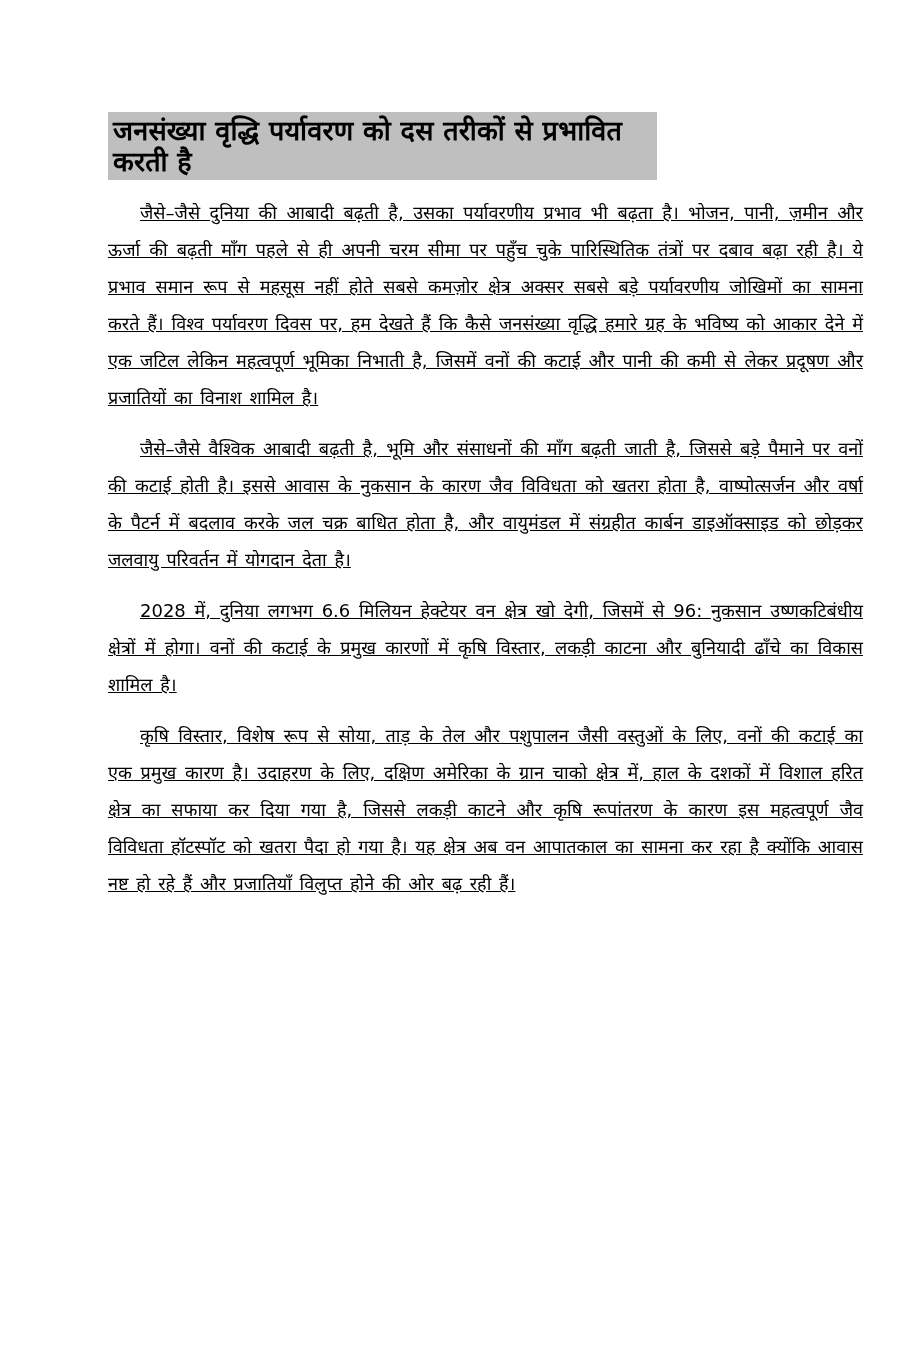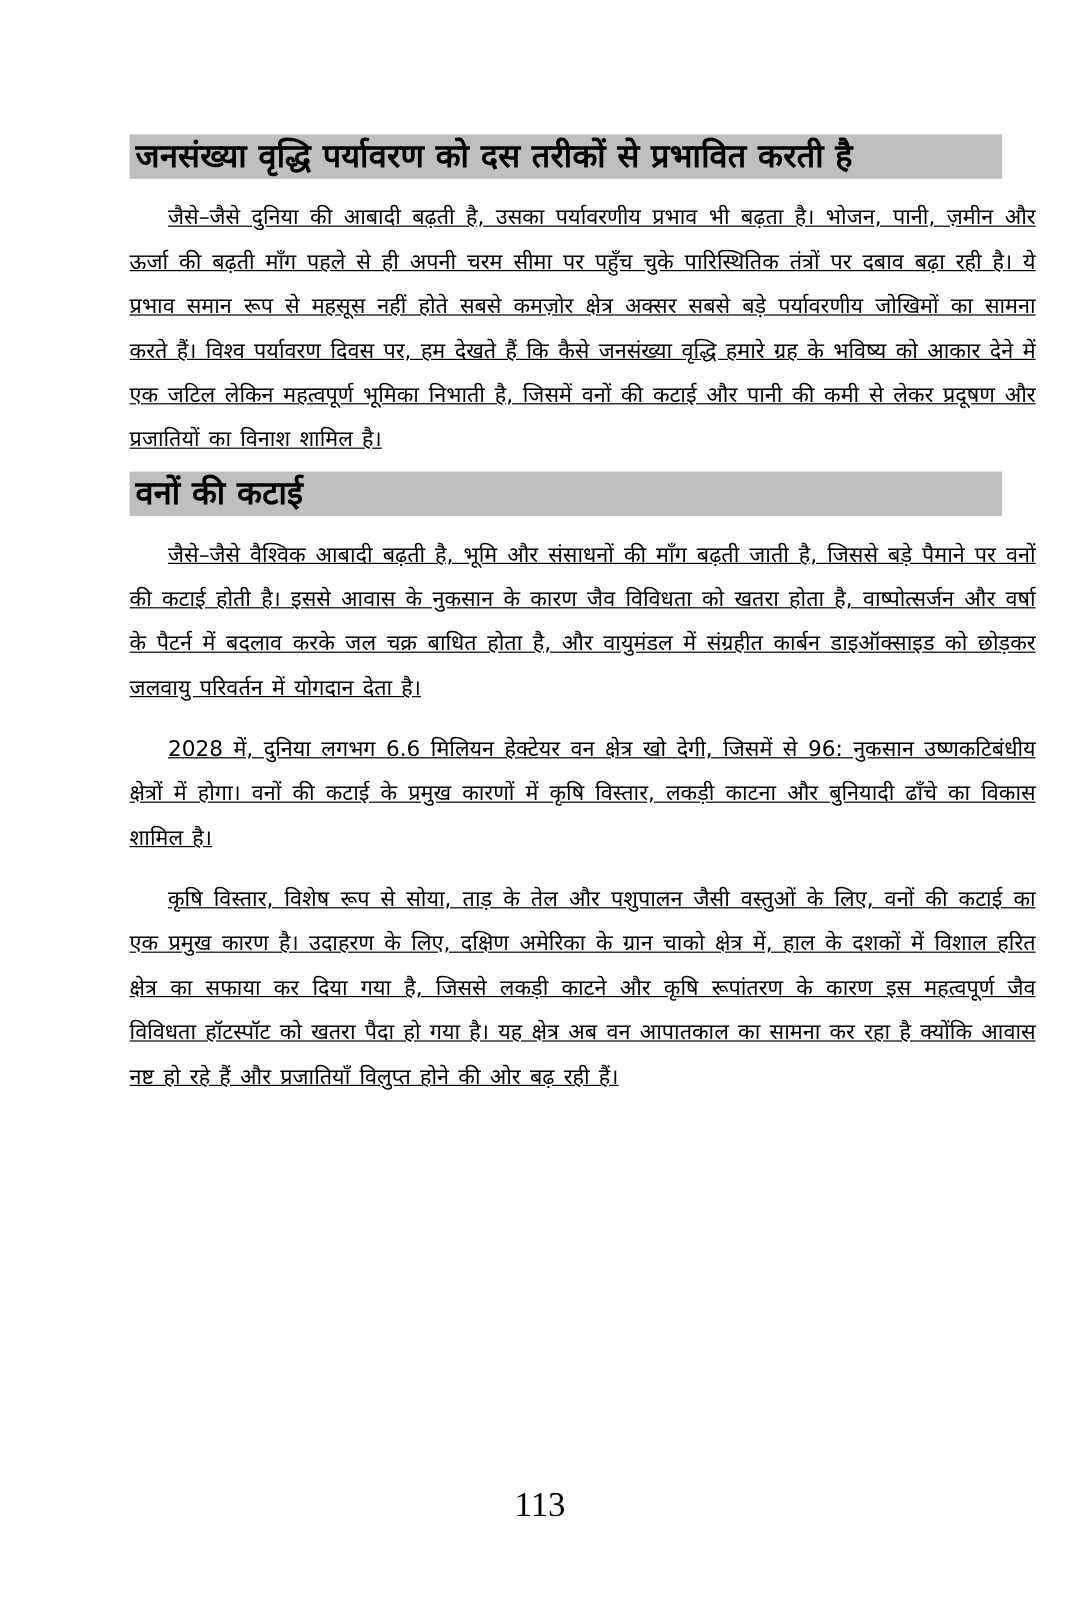--- a/index.html
+++ b/index.html
@@ -25,21 +25,21 @@
   }
 
   .content {
     position: absolute;
     left: 108px;
     top: 112px;
     width: 755px;
   }
 
   .section-heading {
-    width: 727px;
+    width: 549px;
     background: var(--heading-bg, #bfbfbf);
     font-size: 27px;
     font-weight: bold;
     line-height: 31px;
     padding: 3px 5px 3px 5px;
     letter-spacing: 0.2px;
     text-align: left;
   }
 
   .section-heading + .body-paragraph {
@@ -76,23 +76,19 @@
 </style>
 </head>
 <body>
 
 <div class="page">
 
   <div class="content">
 
   <h2 class="section-heading">जनसंख्या वृद्धि पर्यावरण को दस तरीकों से प्रभावित करती है</h2>
       <p class="body-paragraph">जैसे–जैसे दुनिया की आबादी बढ़ती है, उसका पर्यावरणीय प्रभाव भी बढ़ता है। भोजन, पानी, ज़मीन और ऊर्जा की बढ़ती माँग पहले से ही अपनी चरम सीमा पर पहुँच चुके पारिस्थितिक तंत्रों पर दबाव बढ़ा रही है। ये प्रभाव समान रूप से महसूस नहीं होते सबसे कमज़ोर क्षेत्र अक्सर सबसे बड़े पर्यावरणीय जोखिमों का सामना करते हैं। विश्व पर्यावरण दिवस पर, हम देखते हैं कि कैसे जनसंख्या वृद्धि हमारे ग्रह के भविष्य को आकार देने में एक जटिल लेकिन महत्वपूर्ण भूमिका निभाती है, जिसमें वनों की कटाई और पानी की कमी से लेकर प्रदूषण और प्रजातियों का विनाश शामिल है।</p>
-      <h2 class="section-heading">वनों की कटाई</h2>
       <p class="body-paragraph">जैसे–जैसे वैश्विक आबादी बढ़ती है, भूमि और संसाधनों की माँग बढ़ती जाती है, जिससे बड़े पैमाने पर वनों की कटाई होती है। इससे आवास के नुकसान के कारण जैव विविधता को खतरा होता है, वाष्पोत्सर्जन और वर्षा के पैटर्न में बदलाव करके जल चक्र बाधित होता है, और वायुमंडल में संग्रहीत कार्बन डाइऑक्साइड को छोड़कर जलवायु परिवर्तन में योगदान देता है।</p>
       <p class="body-paragraph">2028 में, दुनिया लगभग 6.6 मिलियन हेक्टेयर वन क्षेत्र खो देगी, जिसमें से 96: नुकसान उष्णकटिबंधीय क्षेत्रों में होगा। वनों की कटाई के प्रमुख कारणों में कृषि विस्तार, लकड़ी काटना और बुनियादी ढाँचे का विकास शामिल है।</p>
       <p class="body-paragraph">कृषि विस्तार, विशेष रूप से सोया, ताड़ के तेल और पशुपालन जैसी वस्तुओं के लिए, वनों की कटाई का एक प्रमुख कारण है। उदाहरण के लिए, दक्षिण अमेरिका के ग्रान चाको क्षेत्र में, हाल के दशकों में विशाल हरित क्षेत्र का सफाया कर दिया गया है, जिससे लकड़ी काटने और कृषि रूपांतरण के कारण इस महत्वपूर्ण जैव विविधता हॉटस्पॉट को खतरा पैदा हो गया है। यह क्षेत्र अब वन आपातकाल का सामना कर रहा है क्योंकि आवास नष्ट हो रहे हैं और प्रजातियाँ विलुप्त होने की ओर बढ़ रही हैं।</p>
     </div>
 
-  <div class="page-footer">
-    <span class="page-number">113</span>
-  </div>
 
 </div>
 
 </body></html>

